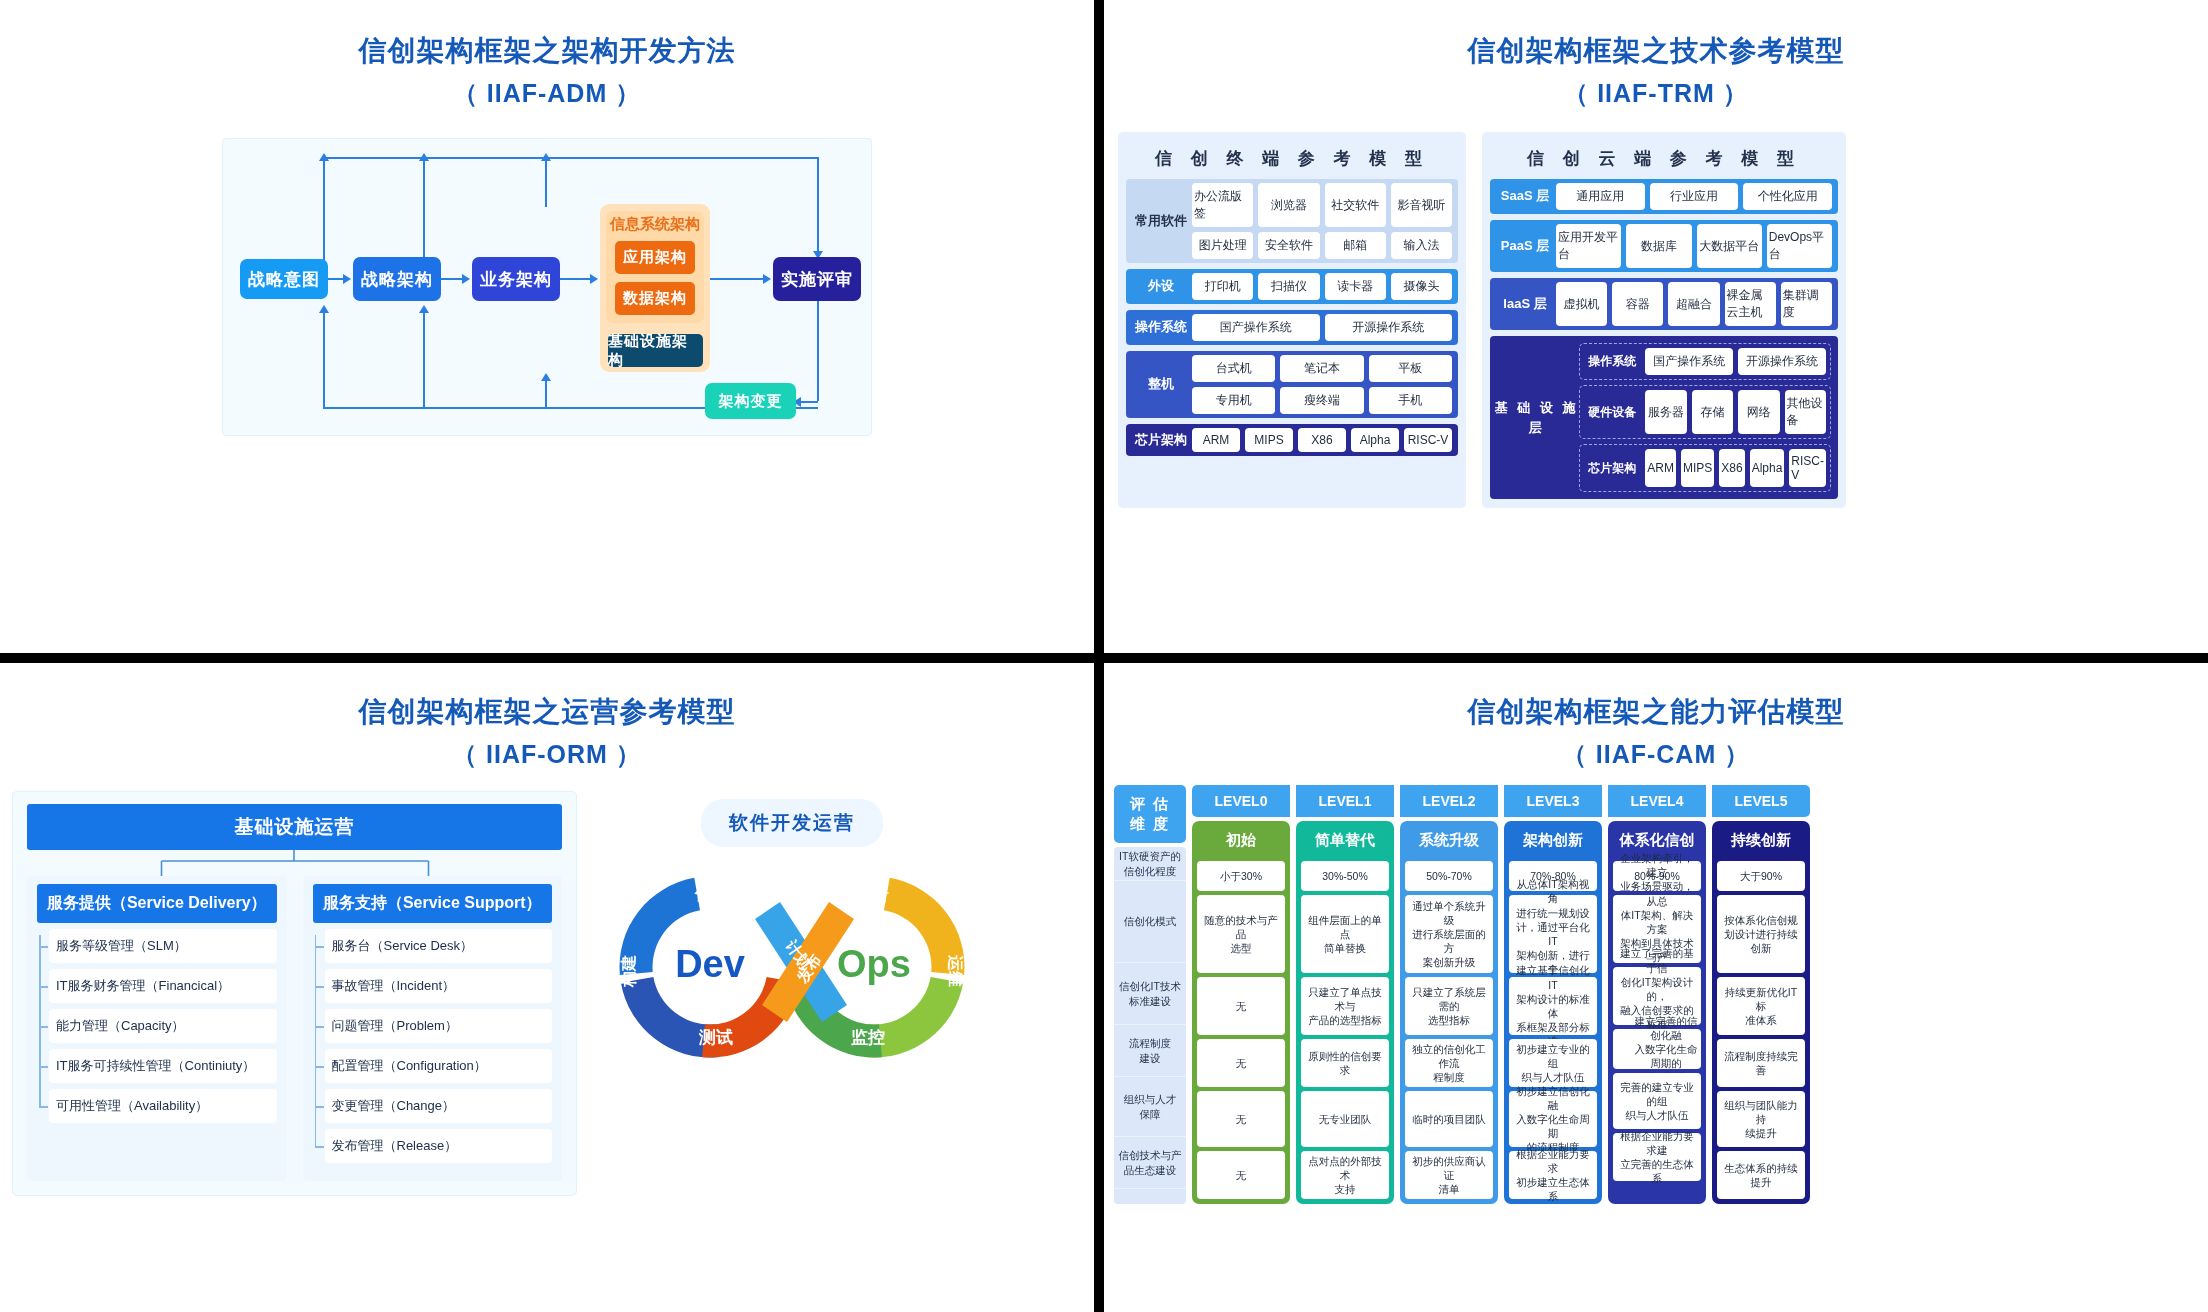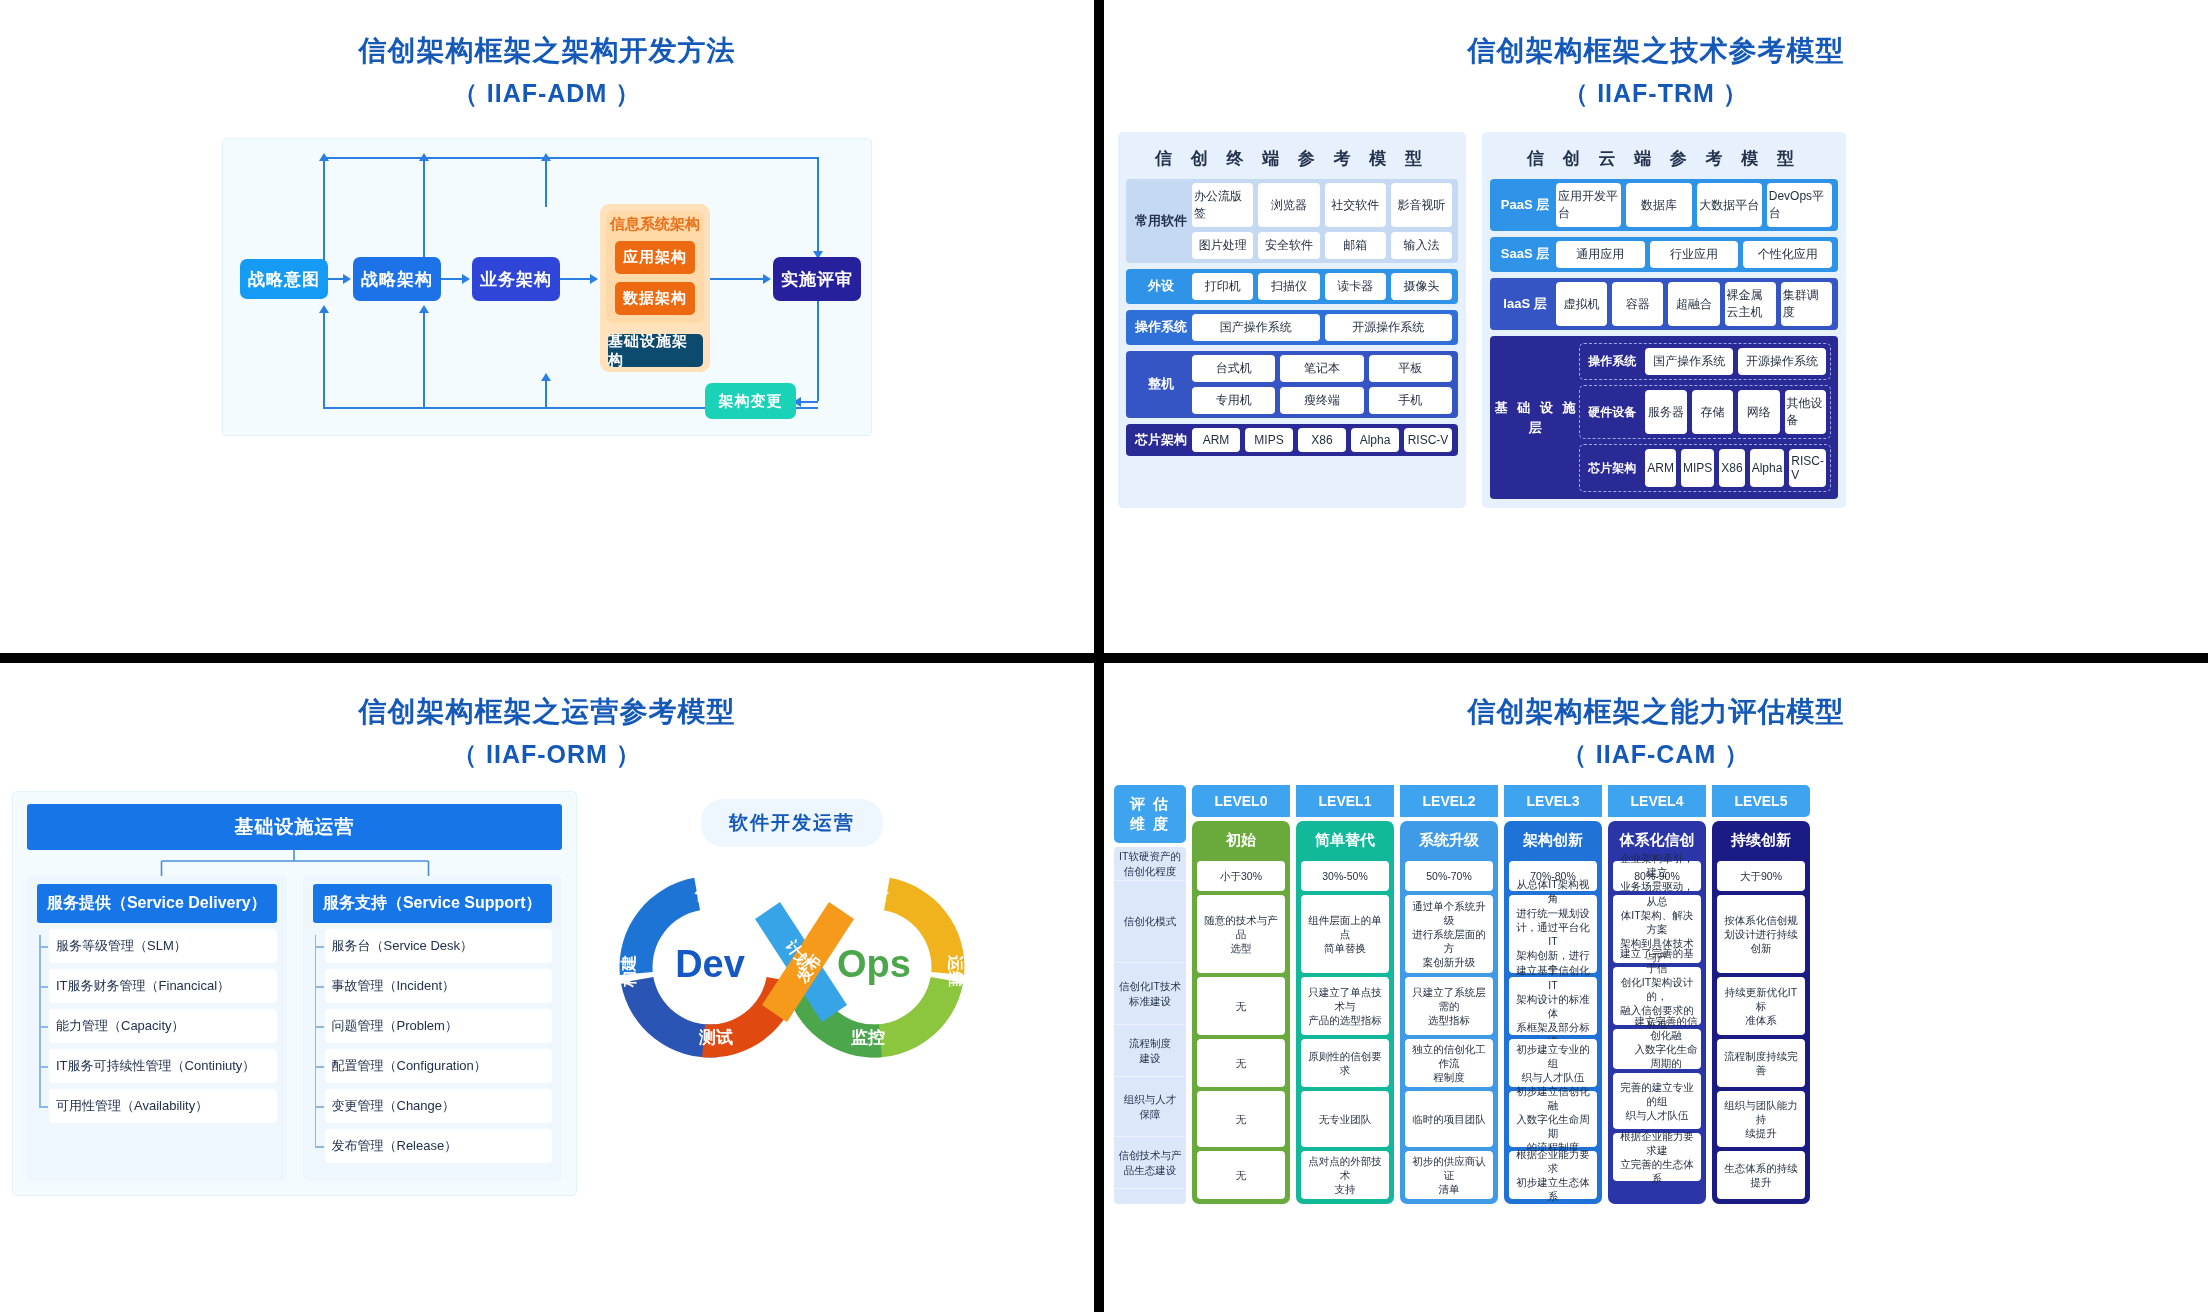--- a/index.html
+++ b/index.html
@@ -223,34 +223,34 @@
                 <div class="trm-cell" style="flex: 0 0 calc(20% - 4px);">RISC-V</div>
               </div>
             </div>
           </div>
       </div>
 
       <div class="trm-panel" id="trm-cloud">
         <div class="trm-head">信 创 云 端 参 考 模 型</div>
         <div id="cloud-rows">
             <div class="trm-row bg-l2">
+              <div class="trm-label">SaaS 层</div>
+              <div class="trm-cells">
+                <div class="trm-cell" style="flex: 0 0 calc(33.3333% - 3.33333px);">通用应用</div>
+                <div class="trm-cell" style="flex: 0 0 calc(33.3333% - 3.33333px);">行业应用</div>
+                <div class="trm-cell" style="flex: 0 0 calc(33.3333% - 3.33333px);">个性化应用</div>
+              </div>
+            </div>
+            <div class="trm-row bg-l2">
               <div class="trm-label">PaaS 层</div>
               <div class="trm-cells">
                 <div class="trm-cell" style="flex: 0 0 calc(25% - 3.75px);">应用开发平台</div>
                 <div class="trm-cell" style="flex: 0 0 calc(25% - 3.75px);">数据库</div>
                 <div class="trm-cell" style="flex: 0 0 calc(25% - 3.75px);">大数据平台</div>
                 <div class="trm-cell" style="flex: 0 0 calc(25% - 3.75px);">DevOps平台</div>
-              </div>
-            </div>
-            <div class="trm-row bg-l2">
-              <div class="trm-label">SaaS 层</div>
-              <div class="trm-cells">
-                <div class="trm-cell" style="flex: 0 0 calc(33.3333% - 3.33333px);">通用应用</div>
-                <div class="trm-cell" style="flex: 0 0 calc(33.3333% - 3.33333px);">行业应用</div>
-                <div class="trm-cell" style="flex: 0 0 calc(33.3333% - 3.33333px);">个性化应用</div>
               </div>
             </div>
             <div class="trm-row bg-l4">
               <div class="trm-label">IaaS 层</div>
               <div class="trm-cells">
                 <div class="trm-cell" style="flex: 0 0 calc(20% - 4px);">虚拟机</div>
                 <div class="trm-cell" style="flex: 0 0 calc(20% - 4px);">容器</div>
                 <div class="trm-cell" style="flex: 0 0 calc(20% - 4px);">超融合</div>
                 <div class="trm-cell" style="flex: 0 0 calc(20% - 4px);">裸金属云主机</div>
                 <div class="trm-cell" style="flex: 0 0 calc(20% - 4px);">集群调度</div>

